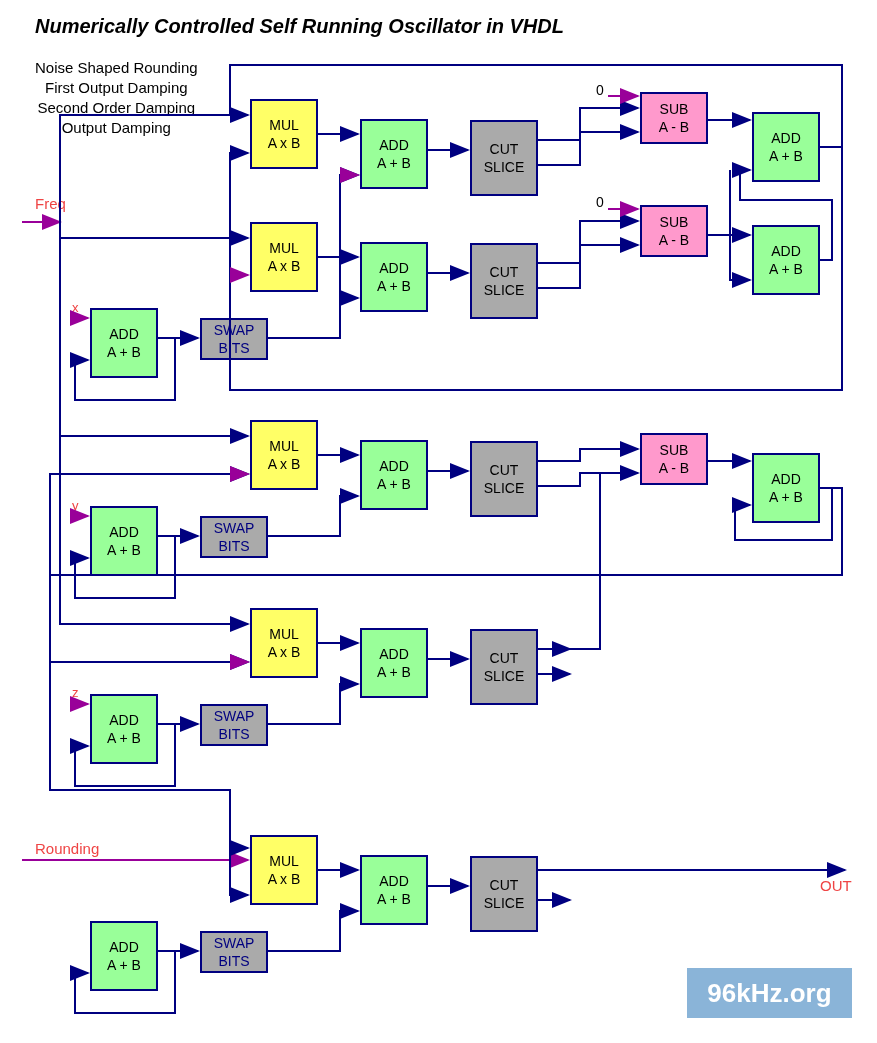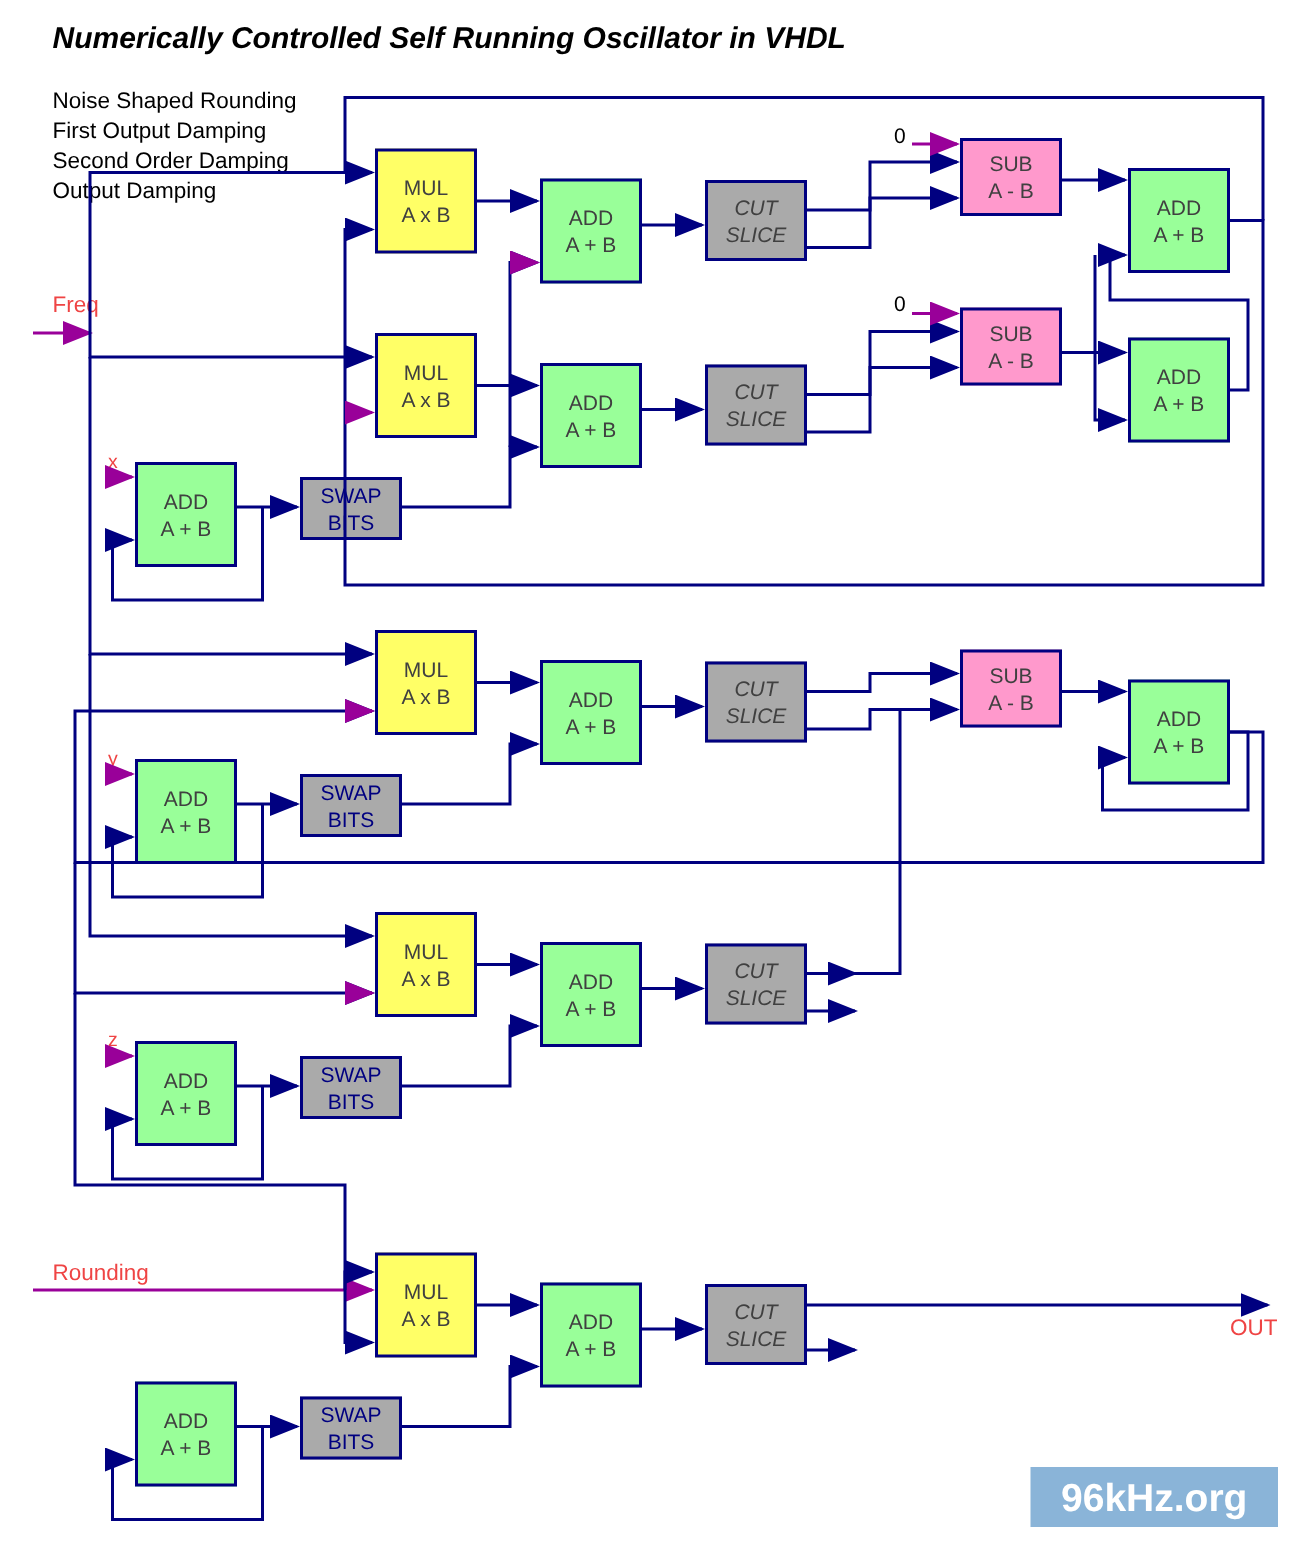--- a/index.html
+++ b/index.html
@@ -20,51 +20,52 @@
     color: #000;
     font-style: italic;
   }
   .notes {
     position: absolute;
     top: 58px;
     left: 35px;
     font-size: 15px;
     line-height: 20px;
     color: #000;
+    text-align: center;
   }
   .label {
     position: absolute;
     font-size: 15px;
     color: #ef4444;
   }
   .block {
     position: absolute;
     border: 2px solid #000080;
     text-align: center;
     font-size: 14px;
-    color: #404040;
+    color: #000000;
     display: flex;
     flex-direction: column;
     justify-content: center;
     align-items: center;
     box-sizing: border-box;
     line-height: 18px;
   }
   .mul   { background: #ffff66; width: 68px; height: 70px; text-align: right; }
   .add   { background: #99ff99; width: 68px; height: 70px; }
   .addR  { background: #99ff99; width: 68px; height: 70px; }
   .sub   { background: #ff99cc; width: 68px; height: 52px; }
-  .cut   { background: #aaaaaa; width: 68px; height: 54px; font-style: italic; }
+  .cut   { background: #aaaaaa; width: 68px; height: 76px; }
   .swap  { background: #aaaaaa; width: 68px; height: 42px; color:#000080; }
   .logo {
     position: absolute;
     right: 25px;
     bottom: 25px;
     width: 165px;
-    height: 40px;
+    height: 50px;
     background: #8ab4d8;
     color: #ffffff;
     font-size: 26px;
     font-weight: bold;
     display:flex;
     align-items:center;
     justify-content:center;
     font-family: Arial, sans-serif;
     margin-left: 40px;
   }

